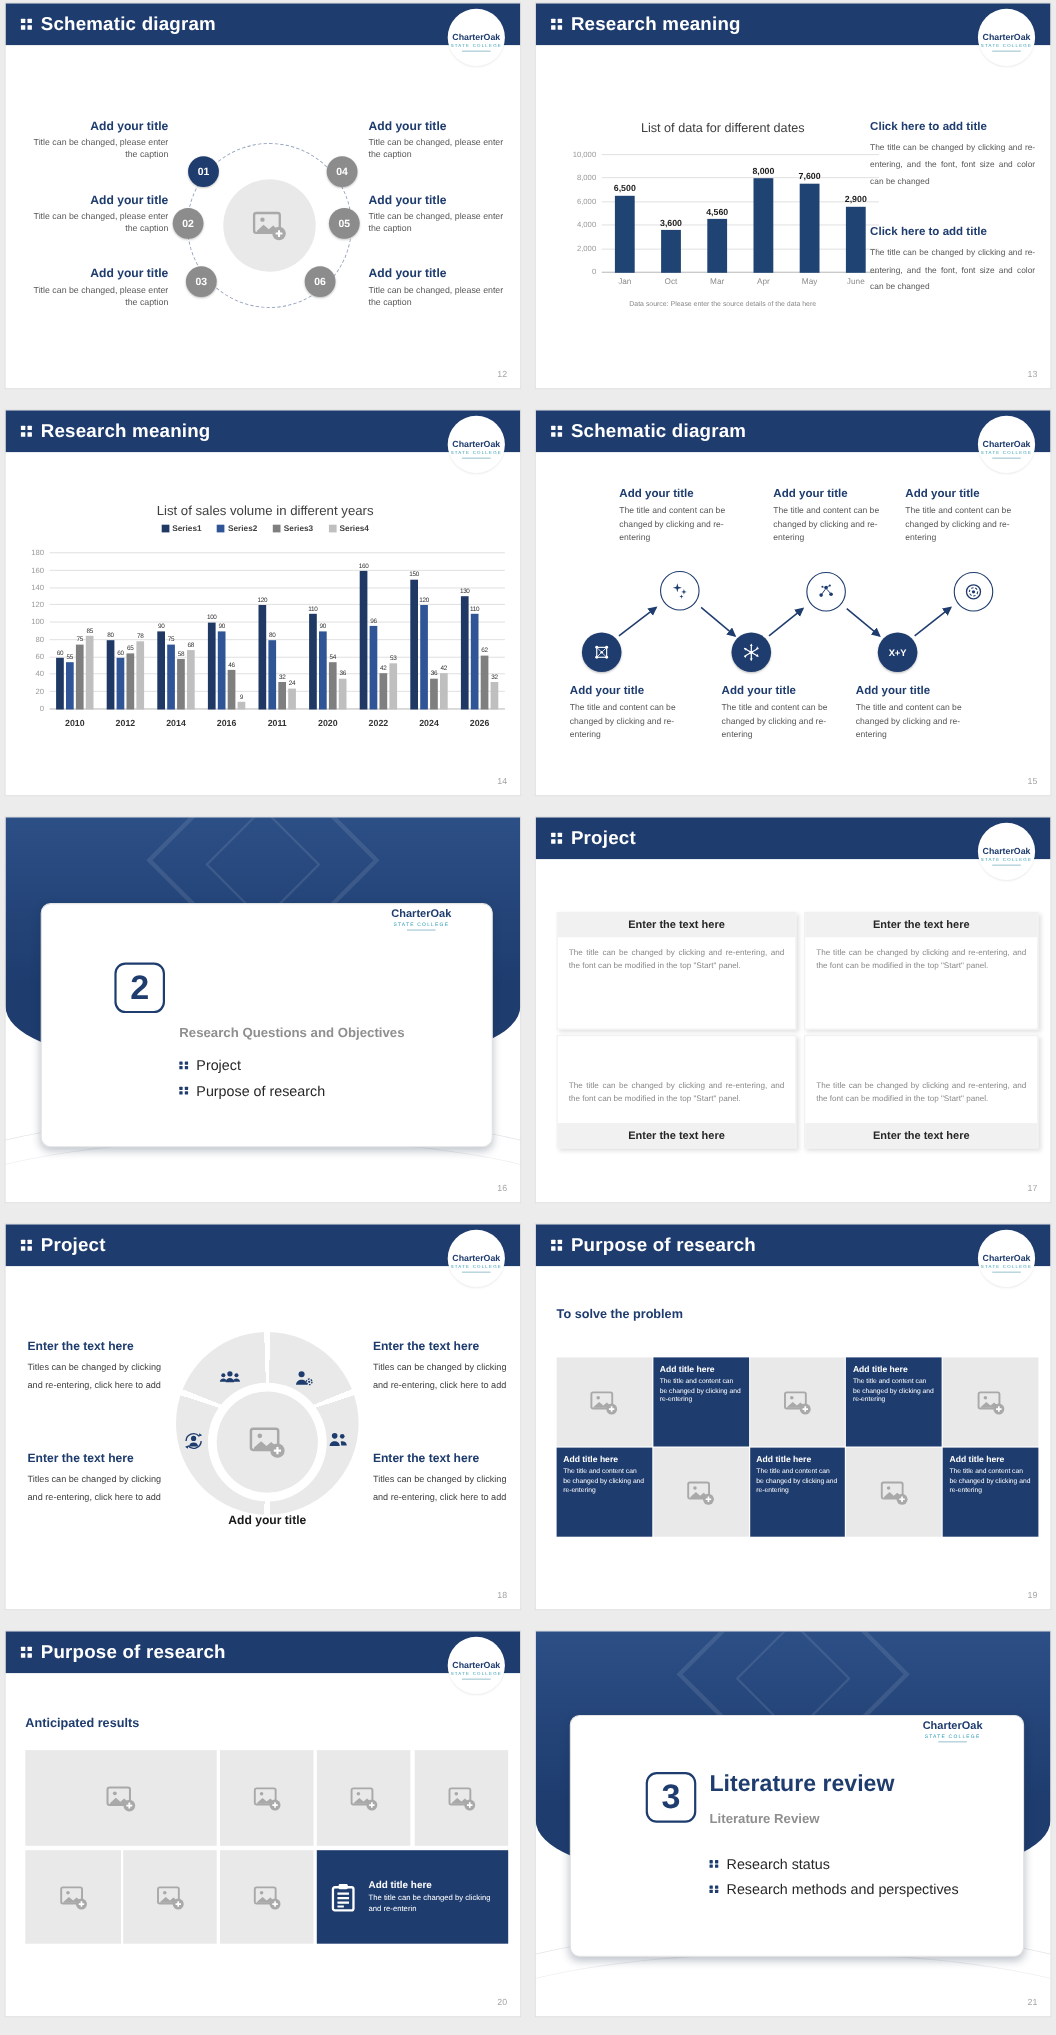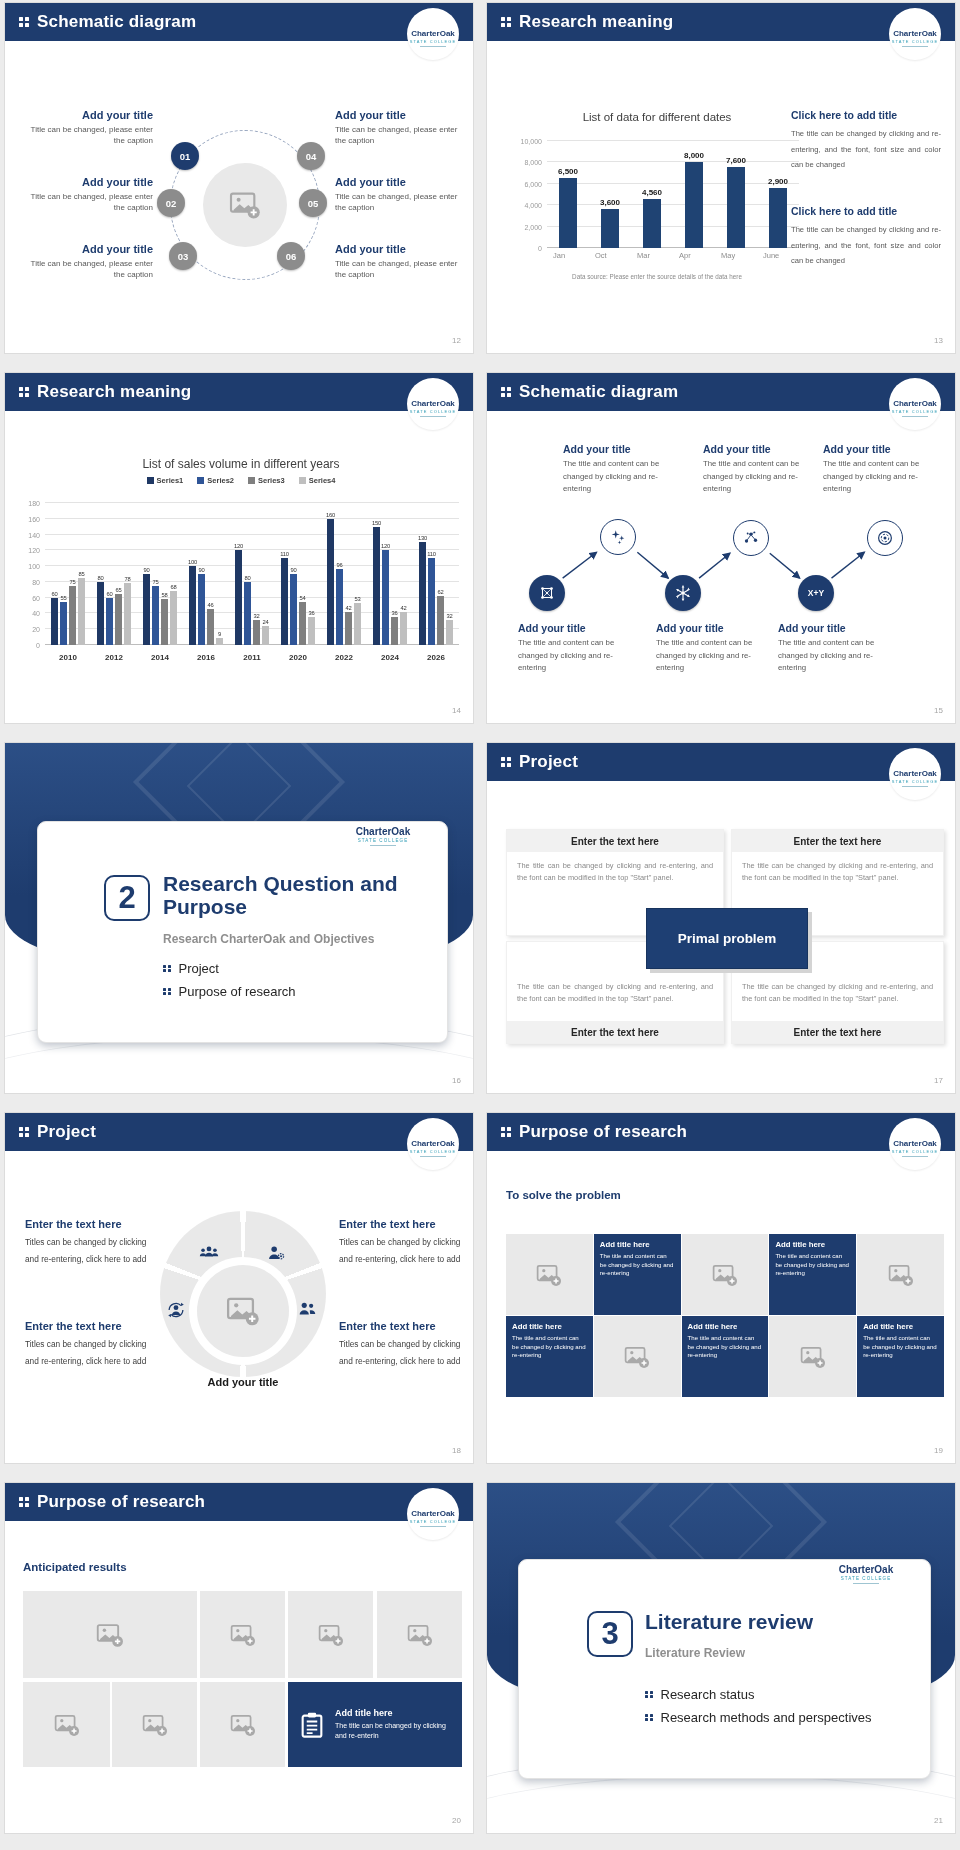--- a/index.html
+++ b/index.html
@@ -35,21 +35,21 @@
 .gl0{background:#bdbdbd}
 .tick{position:absolute;right:100%;margin-right:5px;transform:translateY(50%);font-size:7px;color:#9b9b9b;white-space:nowrap}
 .bars{position:absolute;inset:0;display:flex;justify-content:space-around;align-items:flex-end}
 .bw{display:flex;flex-direction:column;align-items:center;justify-content:flex-end;height:100%;width:30px}
 .dl{font-size:8px;font-weight:bold;color:#1a1a1a;margin-bottom:2px;white-space:nowrap}
 .bar{width:18px}
 .c1{position:absolute;left:20px;top:108px;width:300px;height:180px}
 .c1t{text-align:center;font-size:11.5px;color:#404040}
 .c1plot{left:40px;right:8px;top:30px;height:107px}
 .c1x{position:absolute;left:40px;right:8px;top:140px;display:flex;justify-content:space-around;font-size:7.5px;color:#8d8d8d}
-.c1x span{width:30px;text-align:left}
+.c1x span{width:30px;text-align:center}
 .c1src{position:absolute;top:162px;left:0;right:0;text-align:center;font-size:6.3px;color:#8a8a8a}
 .b13{position:absolute;left:304px;width:150px}
 .b13 h4{font-size:10.5px;font-weight:bold;color:#1e3c6e;margin-bottom:5px}
 .b13 p{font-size:7.6px;line-height:15.5px;color:#595959;text-align:justify}
 .c2{position:absolute;left:14px;top:84px;width:444px;height:215px}
 .c2t{text-align:center;font-size:12px;color:#404040}
 .c2lg{display:flex;justify-content:center;gap:14px;margin-top:5px}
 .lgi{display:inline-flex;align-items:center;gap:3px;font-size:7.5px;color:#404040}
 .lgi i{width:7px;height:7px;display:inline-block}
 .lgi b{font-weight:bold}
@@ -611,22 +611,21 @@
     </div>
     <div class="wv"></div>
     <div class="wv wv2"></div>
     <div class="card" style="left:32px;top:78px;width:411px;height:222px">
       <div class="clg" style="left:300px;top:4px">
         <span class="lgn">CharterOak</span>
         <span class="lgs">STATE COLLEGE</span>
         <span class="lgl"></span>
       </div>
       <div class="numbox" style="left:66px;top:53px">2</div>
-      <div class="ctitle" style="left:125px;top:50px;width:235px">Research Question and Purpose</div>
-      <div class="csub" style="left:125px;top:110px">Research CharterOak and Objectives</div>
+      <div class="csub" style="left:125px;top:110px">Research Questions and Objectives</div>
       <div class="cb" style="left:125px;top:139px">
         <span class="qd sm">
             <i></i>
             <i></i>
             <i></i>
             <i></i>
           </span>
         <span>Project</span>
       </div>
       <div class="cb" style="left:125px;top:162px">
@@ -666,21 +665,20 @@
       <div class="b17b">The title can be changed by clicking and re-entering, and the font can be modified in the top "Start" panel.</div>
     </div>
     <div class="b17 rev" style="left:19px;top:198px;width:218px;height:103px">
       <div class="b17h">Enter the text here</div>
       <div class="b17b">The title can be changed by clicking and re-entering, and the font can be modified in the top "Start" panel.</div>
     </div>
     <div class="b17 rev" style="left:244px;top:198px;width:213px;height:103px">
       <div class="b17h">Enter the text here</div>
       <div class="b17b">The title can be changed by clicking and re-entering, and the font can be modified in the top "Start" panel.</div>
     </div>
-    <div class="pp">Primal problem</div>
     <span class="pg">17</span>
   </div>
 
   <div class="sl">
     <div class="hd">
       <span class="qd">
           <i></i>
           <i></i>
           <i></i>
           <i></i>

